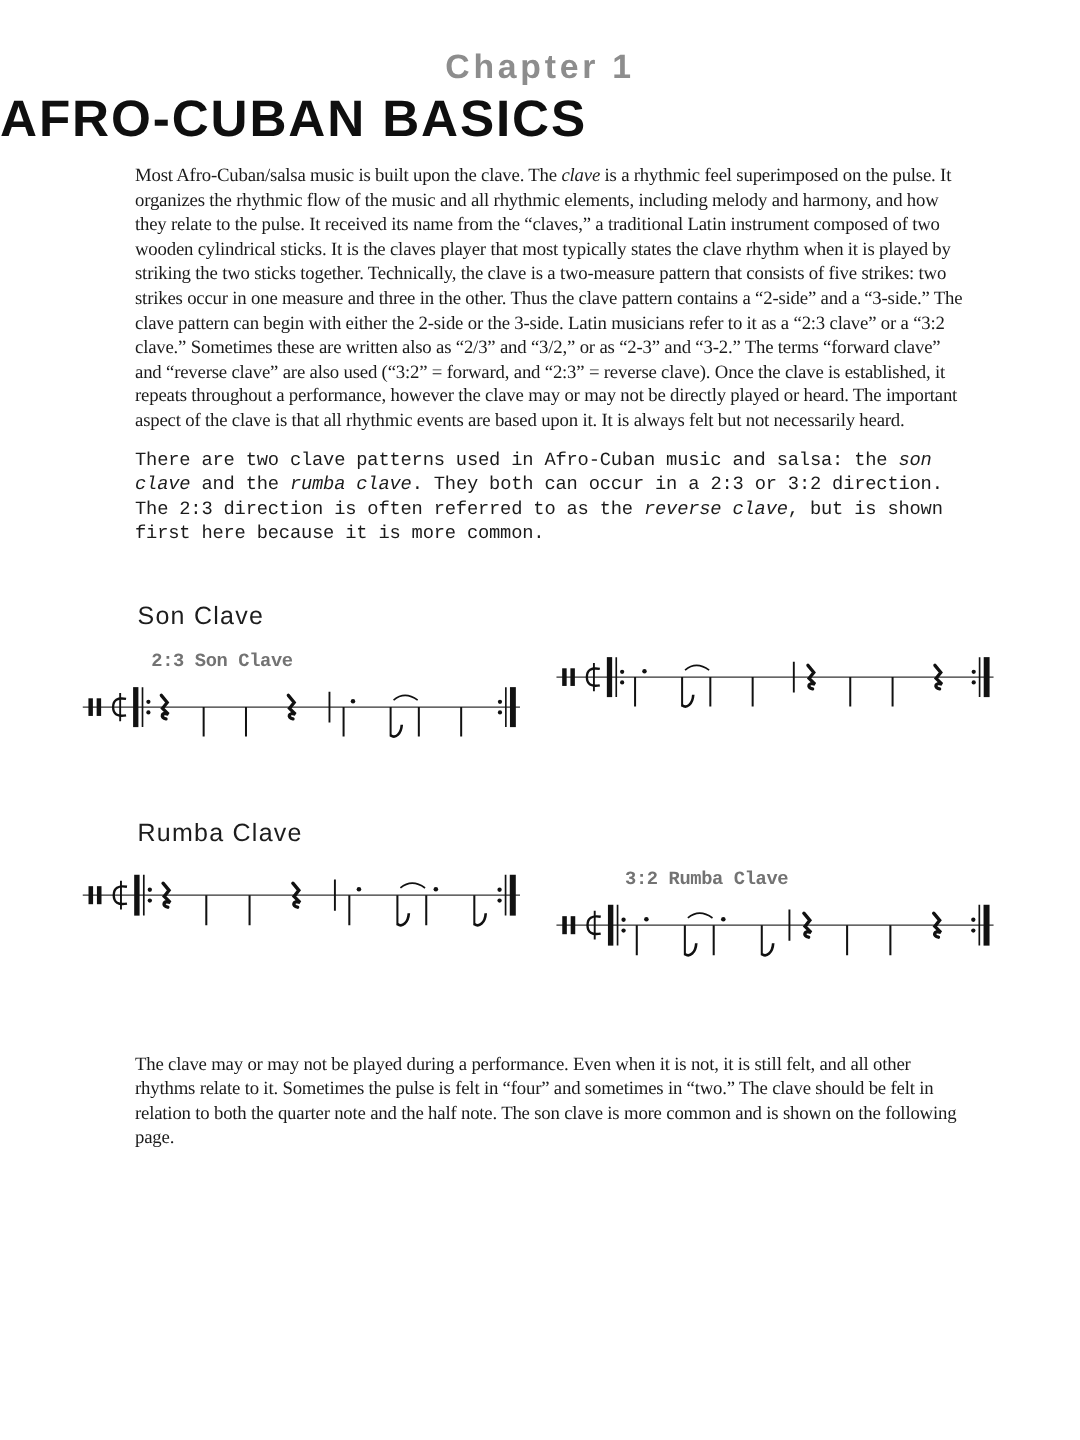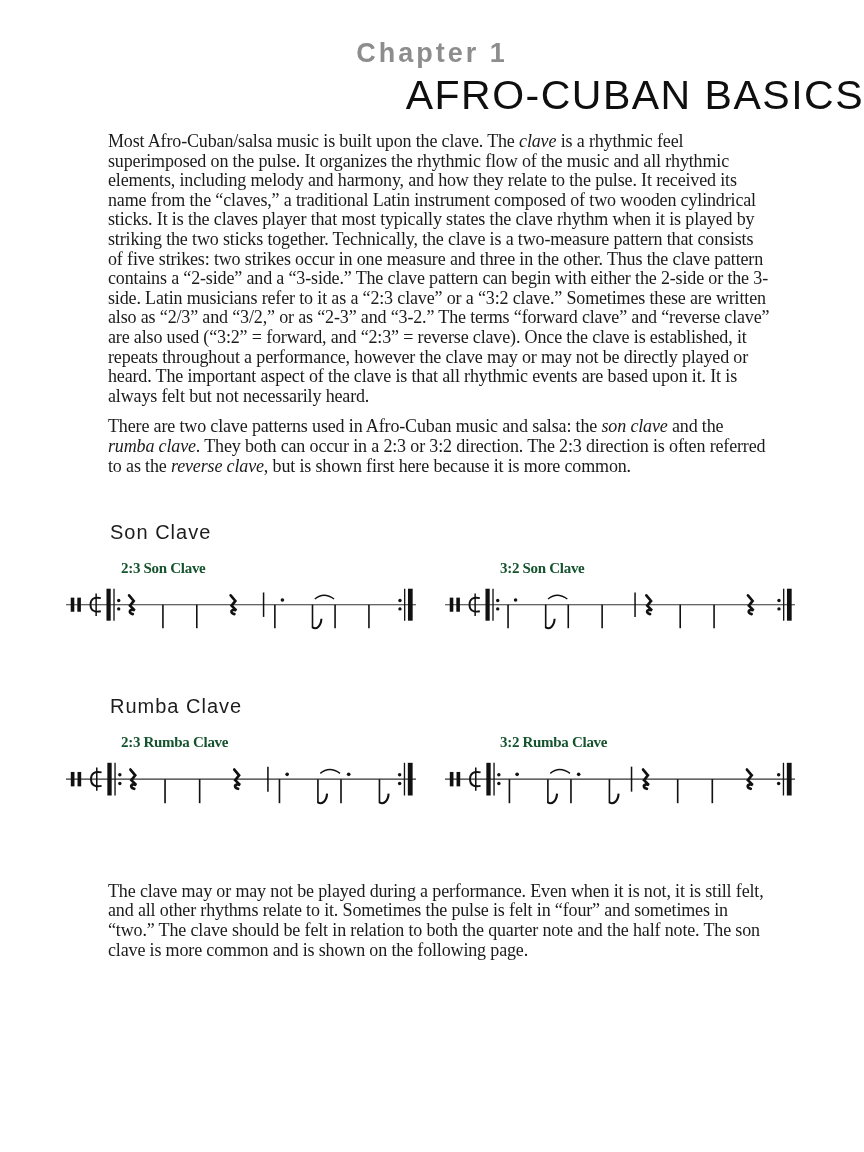--- a/index.html
+++ b/index.html
@@ -1,34 +1,34 @@
 <!DOCTYPE html>
 <html><head>
 <meta charset="utf-8">
 <style>
   html,body{margin:0;padding:0;background:#ffffff;}
   .page{position:relative;width:864px;height:983px;background:#ffffff;overflow:hidden;
         color:#1b1b1b;font-family:"Liberation Serif",serif;}
   .chapter{padding-top:38px;text-align:center;font-family:"Liberation Sans",sans-serif;
            font-weight:bold;font-size:27px;letter-spacing:3px;color:#8d8d8d;}
-  .title{margin-top:3px;text-align:right;font-family:"Liberation Sans",sans-serif;
-         font-weight:normal;font-size:41px;letter-spacing:1.5px;color:#0f0f0f;}
+  .title{margin-top:3px;text-align:left;font-family:"Liberation Sans",sans-serif;
+         font-weight:bold;font-size:41px;letter-spacing:1.5px;color:#0f0f0f;}
   .h2{margin:21px 0 0 110px;font-family:"Liberation Sans",sans-serif;font-weight:bold;
       font-size:22px;letter-spacing:.5px;color:#0f0f0f;}
-  p.body{margin:13px 0 0 108px;width:664px;font-size:18px;line-height:19.6px;
+  p.body{margin:13px 0 0 108px;width:664px;font-size:15px;line-height:19.6px;
          letter-spacing:-0.15px;color:#1b1b1b;}
   p.body i{font-style:italic;}
-  p.p2{margin-top:10px;} p.p3{margin-top:11px;}
+  p.p2{margin-top:10px;} p.p3{margin-top:11px;font-family:Liberation Mono, monospace;}
   .h3{margin:45px 0 0 110px;font-family:"Liberation Sans",sans-serif;font-weight:400;
       font-size:20px;letter-spacing:1px;color:#1d1d1d;}
   .ex-row{display:flex;margin:16px 0 0 66px;}
   .ex{width:350px;}
   .ex + .ex{margin-left:29px;}
-  .ex-label{margin:0 0 7px 55px;font-family:Liberation Serif, serif;font-weight:bold;
-            font-size:15px;letter-spacing:-0.3px;color:#14532d;}
+  .ex-label{margin:0 0 7px 55px;font-family:Liberation Mono, monospace;font-weight:bold;
+            font-size:15px;letter-spacing:-0.3px;color:#737373;}
   svg.staff{display:block;width:350px;}
   .rumba-h{margin-top:60px;}
   .rumba-row .ex-label{margin-bottom:7px;}
   .son-row{margin-top:16px;}
   p.closing{margin-top:72px;}
   .pagenum{position:absolute;top:1090px;right:70px;font-family:"Liberation Sans",sans-serif;
            font-weight:bold;font-size:16px;color:#0f0f0f;}
 </style>
 </head>
 <body>
@@ -68,21 +68,20 @@
           <path d="M264.5 16 Q 274 8 285 16" fill="none" stroke="#111" stroke-width="1.4"></path>
           <line x1="286" y1="22" x2="286" y2="47" stroke="#111" stroke-width="1.7"></line>
           <line x1="322" y1="22" x2="322" y2="47" stroke="#111" stroke-width="1.7"></line>
           <circle cx="355" cy="17.5" r="1.8" fill="#111"></circle>
           <circle cx="355" cy="26.5" r="1.8" fill="#111"></circle>
           <line x1="360" y1="5" x2="360" y2="39" stroke="#111" stroke-width="1.4"></line>
           <rect x="363.5" y="5" width="5" height="34" fill="#111"></rect>
         </svg>
     </div>
     <div class="ex">
-      <div class="ex-label">3:2 Son Clave</div>
       <svg class="staff" viewBox="0 0 372 54">
           <line x1="0" y1="22" x2="372" y2="22" stroke="#333" stroke-width="1.1"></line>
           <rect x="5" y="14.5" width="3.8" height="15" fill="#111"></rect>
           <rect x="12" y="14.5" width="3.8" height="15" fill="#111"></rect>
           <path d="M37 15 Q 26 13 26 22 Q 26 31 37 29" fill="none" stroke="#111" stroke-width="2"></path>
           <line x1="32" y1="10" x2="32" y2="34" stroke="#111" stroke-width="1.6"></line>
           <rect x="43" y="5" width="4.5" height="34" fill="#111"></rect>
           <line x1="51" y1="5" x2="51" y2="39" stroke="#111" stroke-width="1.4"></line>
           <circle cx="56" cy="17.5" r="1.8" fill="#111"></circle>
           <circle cx="56" cy="26.5" r="1.8" fill="#111"></circle>
@@ -102,21 +101,20 @@
           <circle cx="355" cy="26.5" r="1.8" fill="#111"></circle>
           <line x1="360" y1="5" x2="360" y2="39" stroke="#111" stroke-width="1.4"></line>
           <rect x="363.5" y="5" width="5" height="34" fill="#111"></rect>
         </svg>
     </div>
   </div>
 
   <div class="h3 rumba-h">Rumba Clave</div>
   <div class="ex-row rumba-row">
     <div class="ex">
-      <div class="ex-label">2:3 Rumba Clave</div>
       <svg class="staff" viewBox="0 0 364 54">
           <line x1="0" y1="22" x2="364" y2="22" stroke="#333" stroke-width="1.1"></line>
           <rect x="5" y="14.5" width="3.8" height="15" fill="#111"></rect>
           <rect x="12" y="14.5" width="3.8" height="15" fill="#111"></rect>
           <path d="M37 15 Q 26 13 26 22 Q 26 31 37 29" fill="none" stroke="#111" stroke-width="2"></path>
           <line x1="32" y1="10" x2="32" y2="34" stroke="#111" stroke-width="1.6"></line>
           <rect x="43" y="5" width="4.5" height="34" fill="#111"></rect>
           <line x1="51" y1="5" x2="51" y2="39" stroke="#111" stroke-width="1.4"></line>
           <circle cx="56" cy="17.5" r="1.8" fill="#111"></circle>
           <circle cx="56" cy="26.5" r="1.8" fill="#111"></circle>

